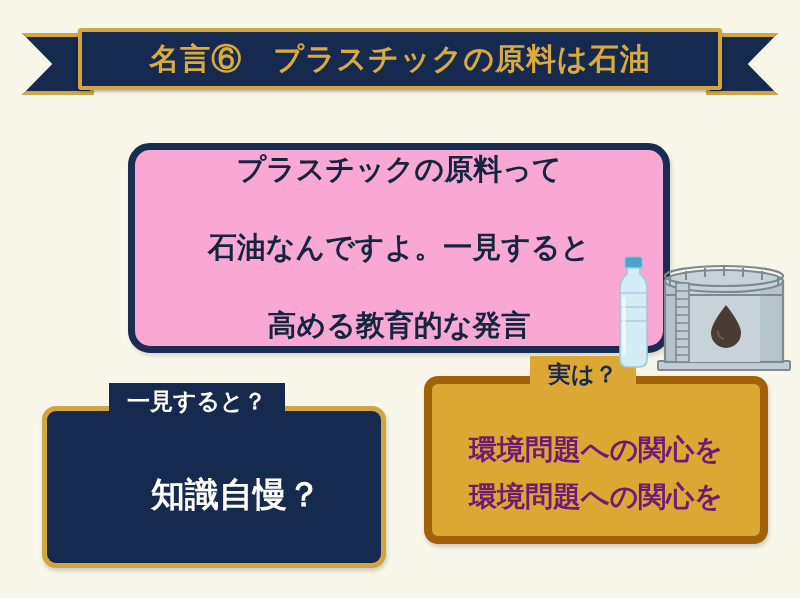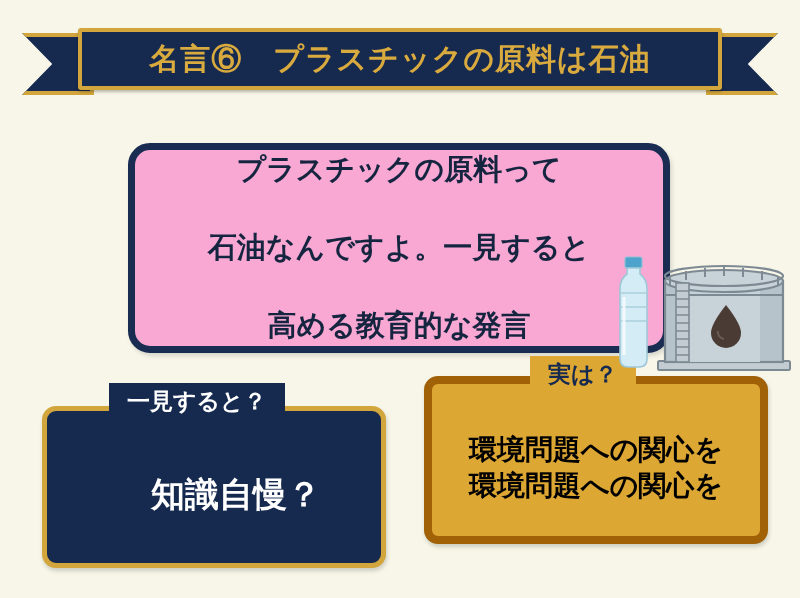--- a/index.html
+++ b/index.html
@@ -177,21 +177,21 @@
 
   .card-line {
     font-size: 30px;
     font-weight: bold;
     line-height: 1.28;
     text-align: center;
     white-space: nowrap;
   }
 
   #card-left .card-line { color: #ffffff; font-size: 34px; margin-left: 44px; }
-  #card-right .card-line { color: #000000; font-size: 28px; }
+  #card-right .card-line { color: #701a75; font-size: 28px; margin-top: 11px; }
 
 </style>
 </head>
 <body>
 
 <div id="slide">
 
   <div id="title-ribbon">
     <div class="ribbon-tail left"></div>
     <div class="ribbon-tail right"></div>

